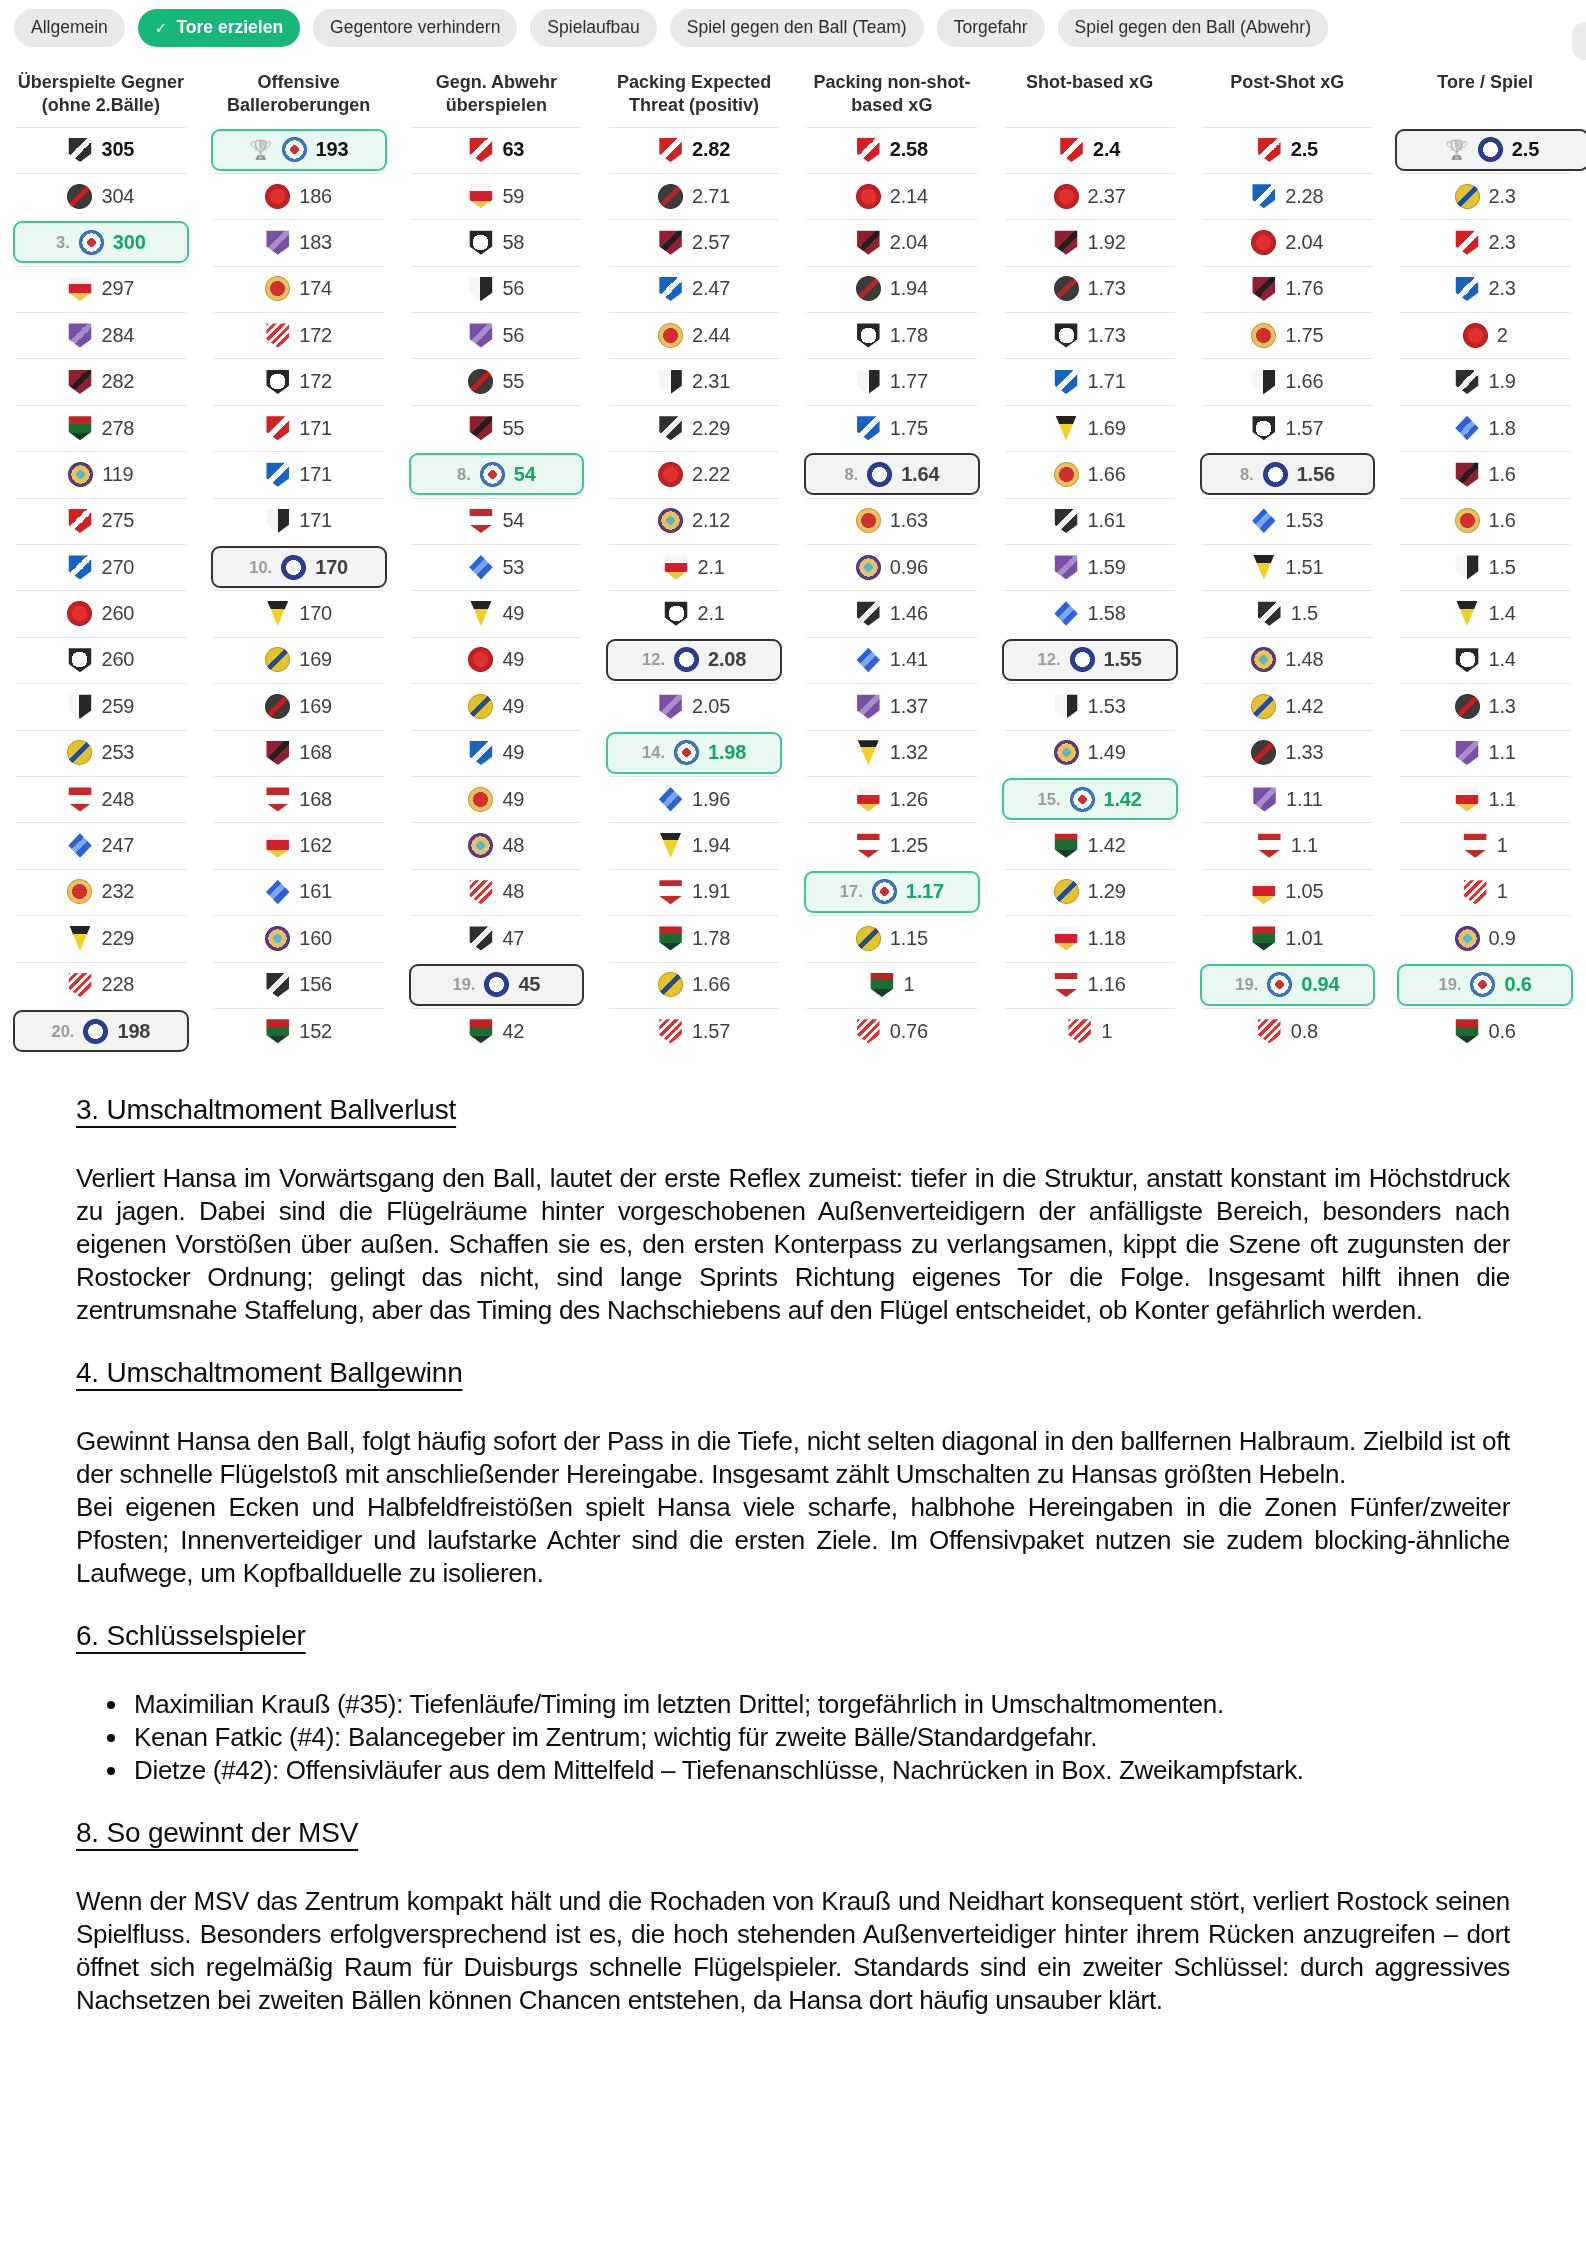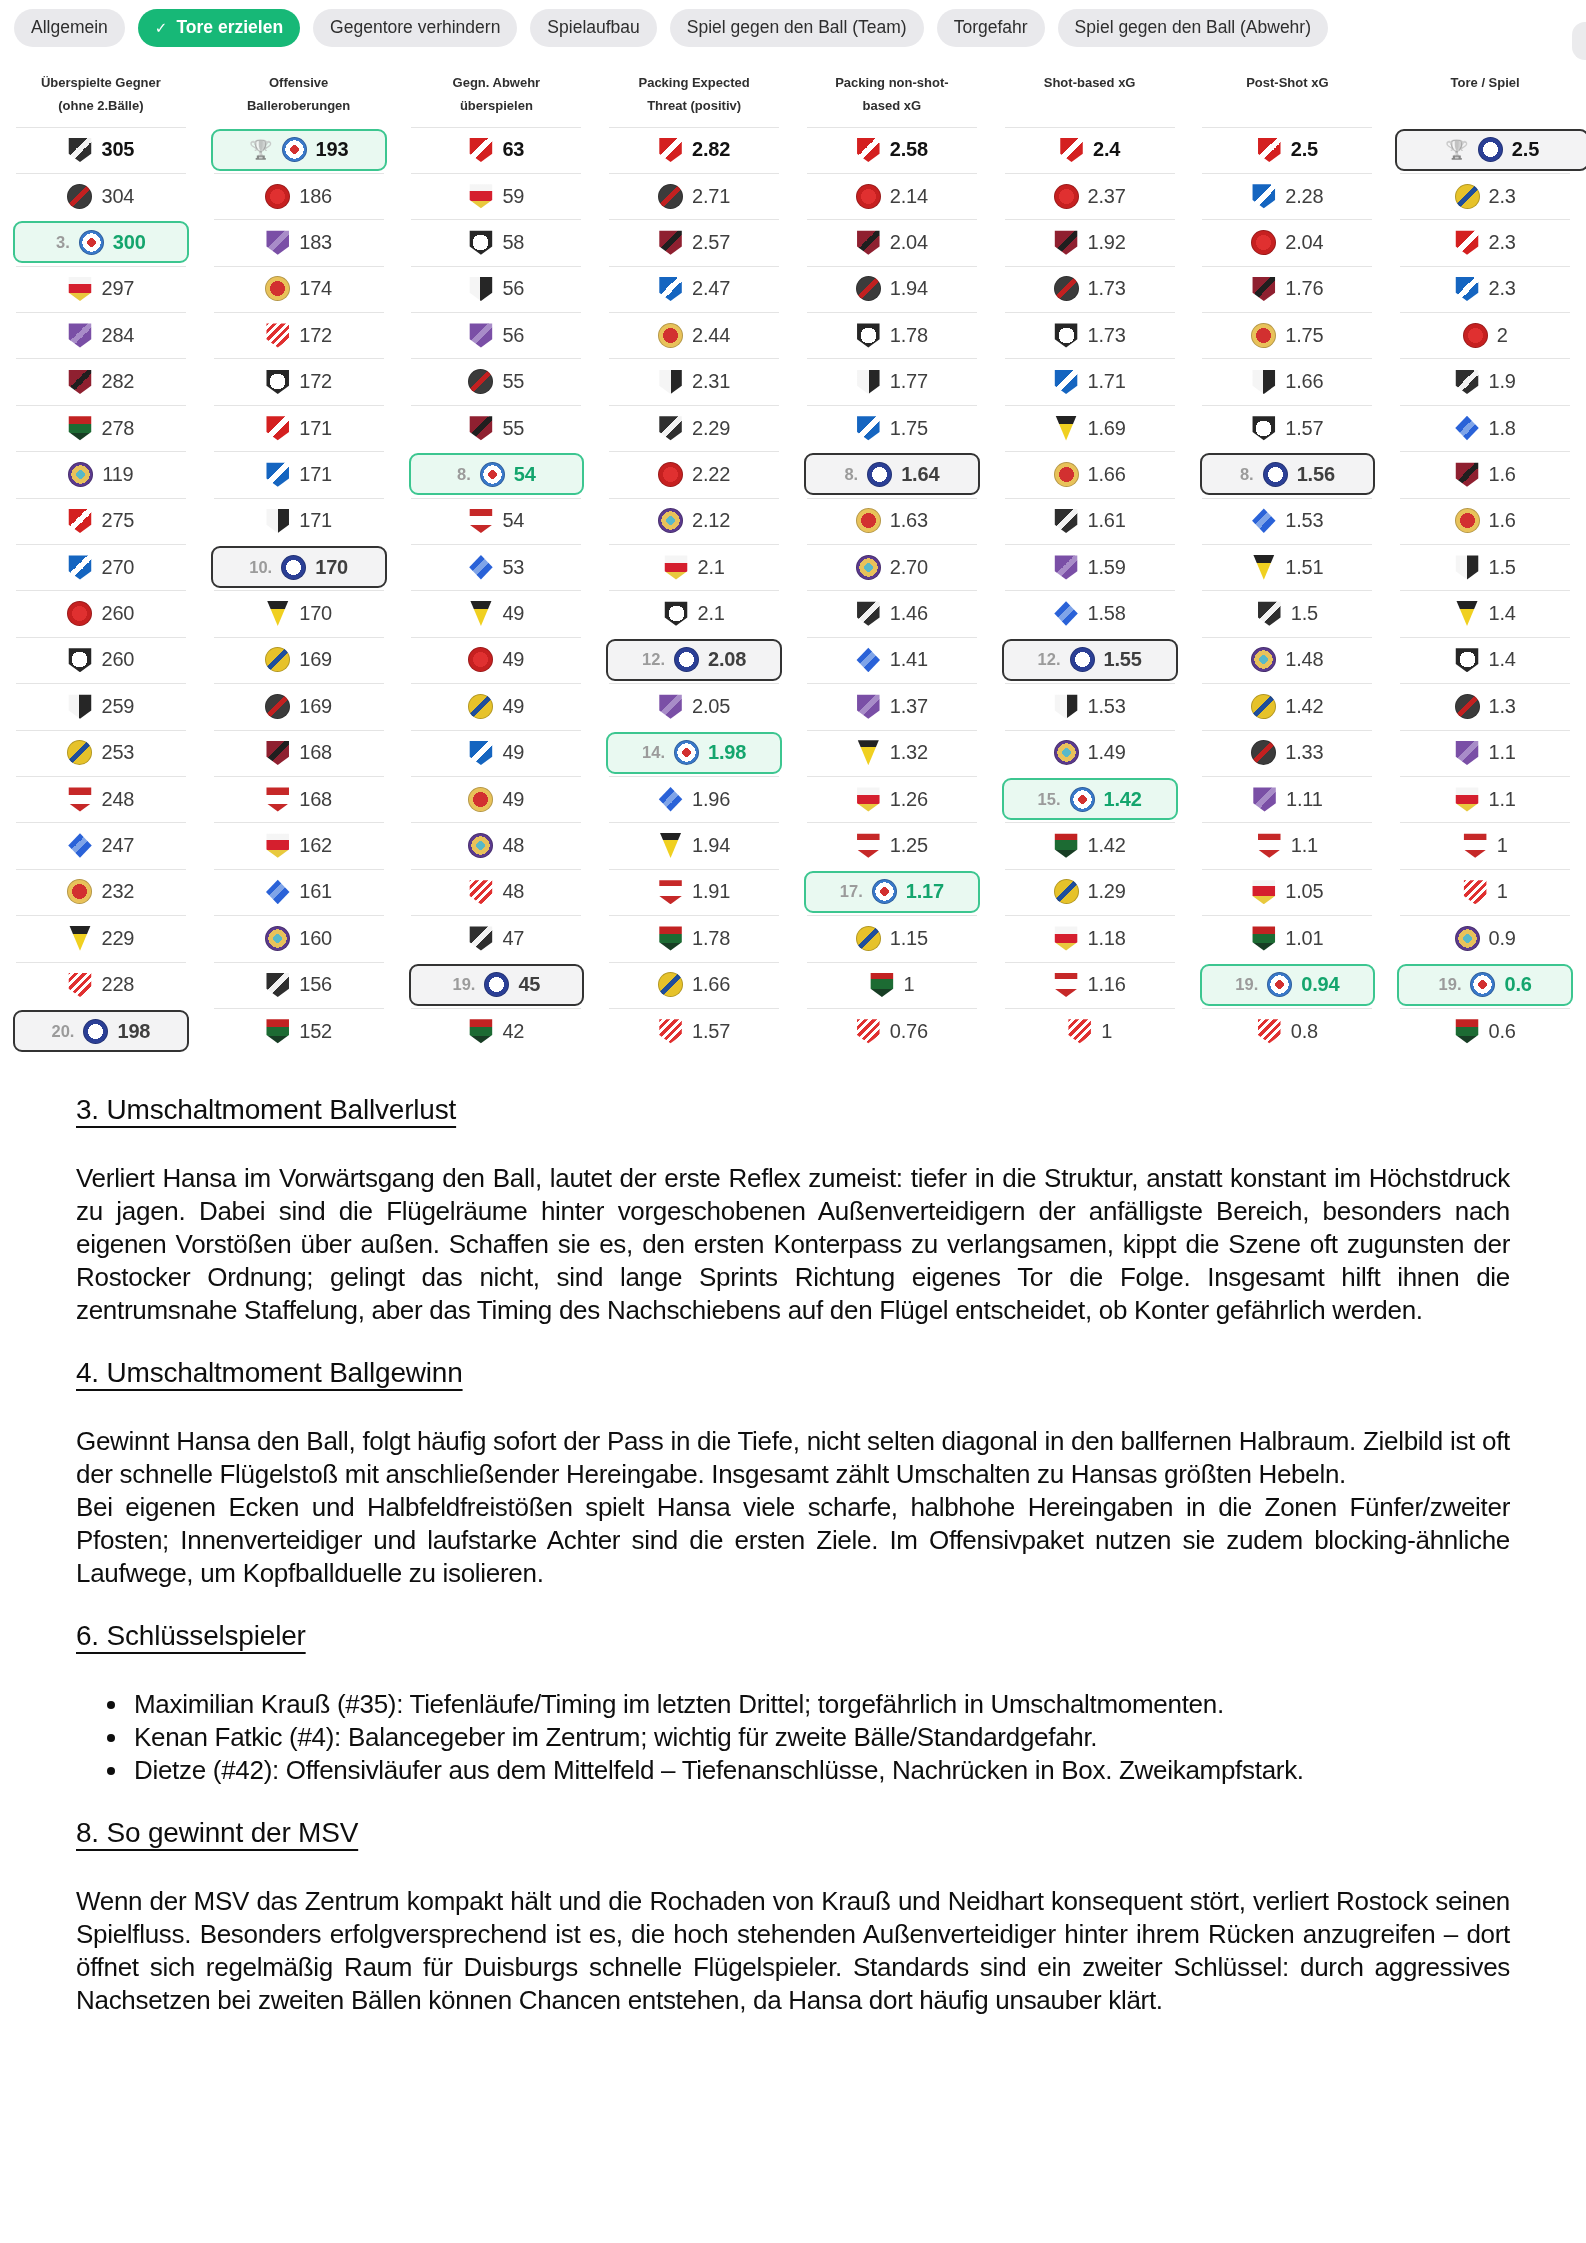--- a/index.html
+++ b/index.html
@@ -11,21 +11,21 @@
   .tabs { display:flex; gap:13px; padding:9px 0 0 14px; align-items:center; }
   .tab { background:#e9e9ec; border-radius:20px; padding:10px 17px; font-size:17.5px;
          color:#2e2e2e; white-space:nowrap; line-height:1; }
   .tab.active { background:#17b877; color:#fff; display:flex; gap:9px; align-items:center; font-weight:bold; }
   .tab .check { font-size:15px; font-weight:bold; }
   .tab-partial { position:absolute; right:-12px; top:22px; width:26px; height:38px;
                  background:#ebebed; border-radius:19px; }
   
   .stat-table { display:grid; grid-template-columns:repeat(8,1fr); margin-top:16px; padding:0 2px; }
   .stat-col { display:flex; flex-direction:column; }
-  .colhead { text-align:center; font-weight:bold; font-size:13px; line-height:23px;
+  .colhead { text-align:center; font-weight:bold; font-size:18px; line-height:23px;
              color:#2f2f2f; height:64px; padding-top:8px; box-sizing:border-box; }
   .cell { position:relative; height:46.4px; display:flex; align-items:center; justify-content:center; }
   .cell::before { content:""; position:absolute; top:0; left:7%; right:7%; height:1px; background:#e4e4e4; }
   .cell.hl::before { display:none; }
   .inner { display:flex; align-items:center; justify-content:center; gap:9px; }
   .hl .inner { border:2px solid; border-radius:9px; height:42px; box-sizing:border-box;
                width:calc(100% - 22px); padding:0 6px; }
   .hl-green .inner { background:#e9f9f1; border-color:#3cc690; }
   .hl-green .val { color:#14a56d; }
   .hl-gray .inner { background:#f3f3f4; border-color:#333; }
@@ -635,21 +635,21 @@
       </div>
       <div class="cell">
         <div class="inner">
           <span class="crest shape-circle" style="background: radial-gradient(circle, rgb(210, 48, 48) 0px, rgb(210, 48, 48) 45%, rgb(232, 194, 90) 45%);"></span>
           <span class="val">1.63</span>
         </div>
       </div>
       <div class="cell">
         <div class="inner">
           <span class="crest shape-circle" style="background: radial-gradient(circle, rgb(88, 185, 201) 0px, rgb(88, 185, 201) 26%, rgb(232, 194, 90) 26%, rgb(232, 194, 90) 56%, rgb(91, 58, 142) 56%);"></span>
-          <span class="val">2.70</span>
+          <span class="val">0.96</span>
         </div>
       </div>
       <div class="cell">
         <div class="inner">
           <span class="crest shape-shield" style="background: linear-gradient(135deg, rgb(46, 46, 46) 0px, rgb(46, 46, 46) 42%, rgb(242, 242, 242) 42%, rgb(242, 242, 242) 58%, rgb(46, 46, 46) 58%);"></span>
           <span class="val">1.46</span>
         </div>
       </div>
       <div class="cell">
         <div class="inner">

